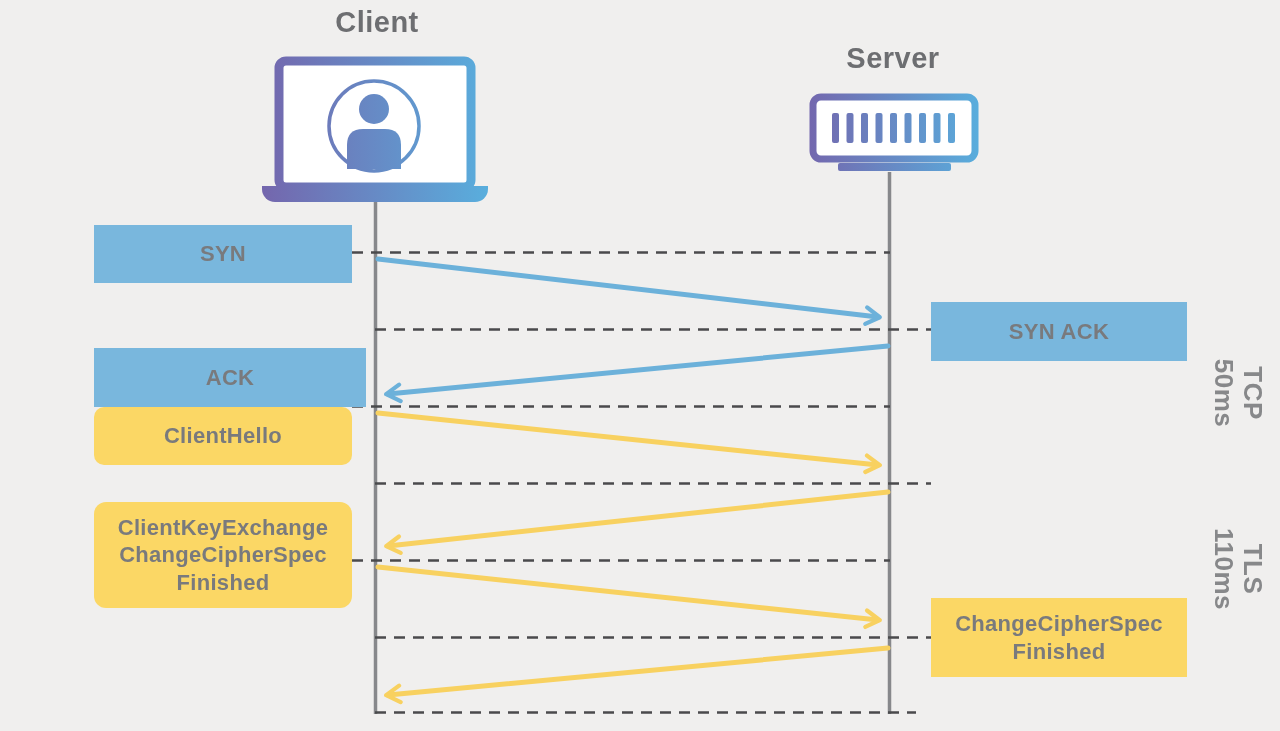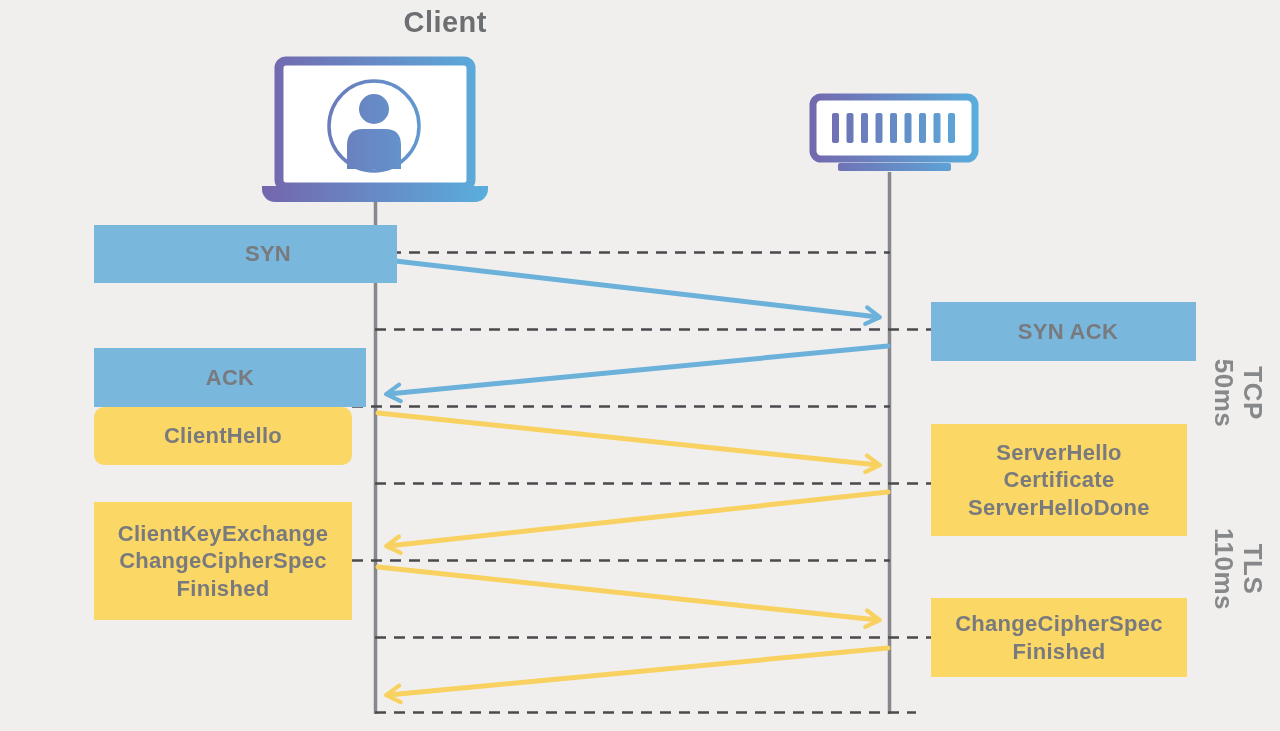--- a/index.html
+++ b/index.html
@@ -3,21 +3,21 @@
 <meta charset="utf-8">
 <style>
   html,body{margin:0;padding:0;background:#e7e7e6;}
   .stage{
     position:relative;width:1280px;height:731px;overflow:hidden;
     background:#f0efee;
     font-family:"Liberation Sans",sans-serif;
   }
   .stage svg.canvas{position:absolute;left:0;top:0;}
   .node-title{
-    position:absolute;width:220px;text-align:right;
+    position:absolute;width:220px;text-align:center;
     font-size:29px;font-weight:700;color:#6d6e71;letter-spacing:.5px;
   }
   .box{
     position:absolute;display:flex;align-items:center;justify-content:center;
     text-align:center;font-weight:700;color:#797a7d;
     font-size:22px;line-height:1.25;white-space:pre-line;letter-spacing:.3px;
   }
   .box.tcp{background:#79b7dd;}
   .box.tls{background:#fbd765;}
   .phase-label{
@@ -95,32 +95,30 @@
         <rect x="904.5" y="113" width="7" height="30" rx="2"></rect>
         <rect x="919" y="113" width="7" height="30" rx="2"></rect>
         <rect x="933.5" y="113" width="7" height="30" rx="2"></rect>
         <rect x="948" y="113" width="7" height="30" rx="2"></rect>
       </g>
       <rect x="838" y="163" width="113" height="8" rx="2" fill="url(#gServer)"></rect>
     </g>
   </svg>
 
   <div class="node-title" style="left:267px;top:6px;">Client</div>
+  <div class="node-title" style="left:783px;top:42px;">Server</div>
 
-  <div class="box tcp" style="left:94px;top:225px;width:258px;height:58px;padding-left:45px;">SYN</div>
+  <div class="box tcp" style="left:94px;top:225px;width:258px;height:58px;">SYN</div>
   <div class="box tcp" style="left:94px;top:348px;width:272px;height:59px;">ACK</div>
   <div class="box tls" style="left:94px;top:407px;width:258px;height:58px;border-radius:10px;">ClientHello</div>
-  <div class="box tls" style="left:94px;top:502px;width:258px;height:118px;">ClientKeyExchange
+  <div class="box tls" style="left:94px;top:502px;width:258px;height:106px;border-radius:12px;">ClientKeyExchange
 ChangeCipherSpec
 Finished</div>
 
-  <div class="box tcp" style="left:931px;top:302px;width:256px;height:59px;padding-left:9px;">SYN ACK</div>
-  <div class="box tls" style="left:931px;top:424px;width:256px;height:112px;">ServerHello
-Certificate
-ServerHelloDone</div>
+  <div class="box tcp" style="left:931px;top:302px;width:256px;height:59px;">SYN ACK</div>
   <div class="box tls" style="left:931px;top:598px;width:256px;height:79px;">ChangeCipherSpec
 Finished</div>
 
   <div class="phase-label" style="left:1238px;top:393px;">TCP
 50ms</div>
   <div class="phase-label" style="left:1238px;top:569px;">TLS
 110ms</div>
 
 </div>
 

